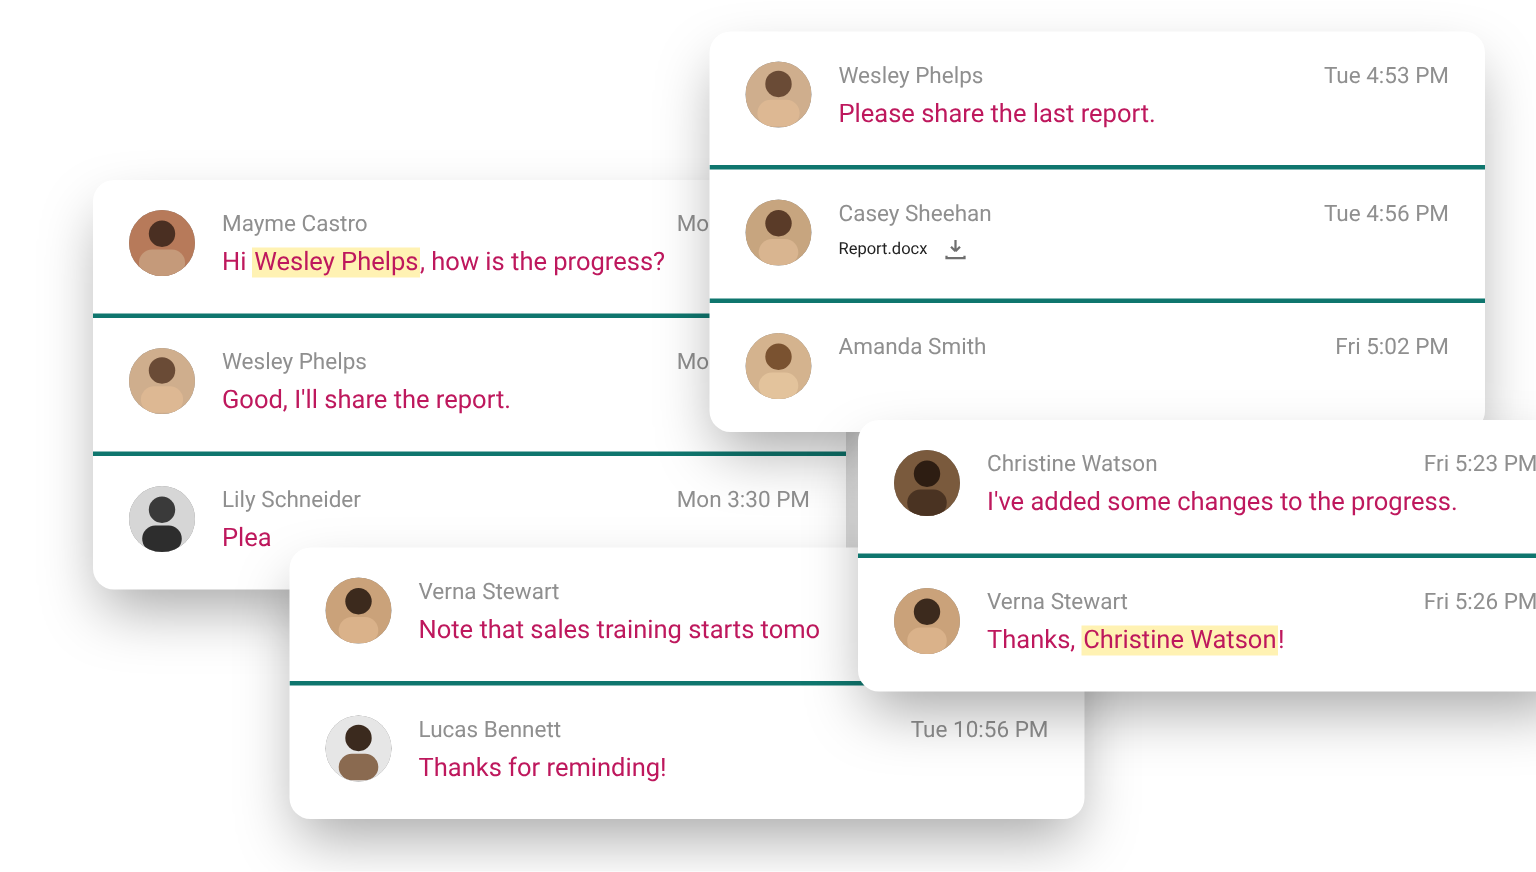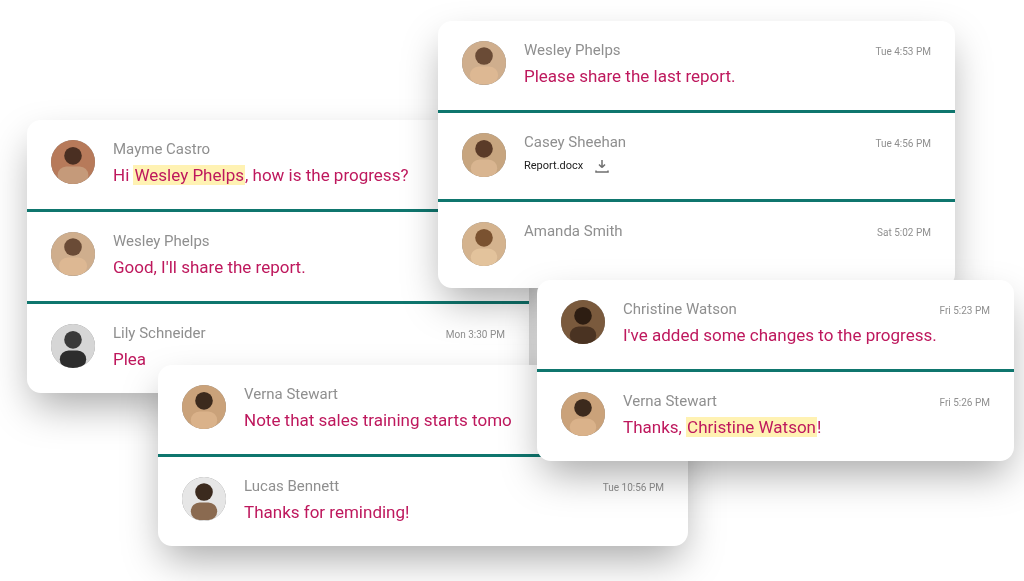--- a/index.html
+++ b/index.html
@@ -14,20 +14,21 @@
     position: relative;
     width: 1024px;
     height: 581px;
   }
   .card {
     position: absolute;
     background: #ffffff;
     border-radius: 14px;
     box-shadow: 0 18px 40px -6px rgba(0,0,0,0.35);
     overflow: hidden;
+    margin-left: 35px;
   }
   .msg {
     display: flex;
     align-items: flex-start;
     padding: 20px 24px 22px 24px;
     border-top: 3px solid #0f766e;
   }
   .msg:first-child { border-top: none; }
   .avatar {
     flex: 0 0 44px;
@@ -47,21 +48,21 @@
     justify-content: space-between;
     margin-bottom: 6px;
   }
   .name {
     color: #8f8f8f;
     font-size: 15px;
     font-weight: 400;
   }
   .time {
     color: #8f8f8f;
-    font-size: 10px;
+    font-size: 15px;
     font-weight: 400;
     white-space: nowrap;
   }
   .text {
     color: #be185d;
     font-size: 17px;
     line-height: 1.35;
     white-space: nowrap;
     overflow: hidden;
   }
@@ -203,21 +204,21 @@
       <div class="avatar">
           <svg viewBox="0 0 10 10">
             <rect width="10" height="10" fill="#d4b38e"></rect>
             <circle cx="5" cy="3.6" r="2" fill="#7a5230"></circle>
             <rect x="2" y="6" width="6" height="4" rx="2" fill="#e3c39c"></rect>
           </svg>
         </div>
       <div class="body">
         <div class="header">
           <span class="name">Amanda Smith</span>
-          <span class="time">Sat 5:02 PM</span>
+          <span class="time">Fri 5:02 PM</span>
         </div>
         <div class="text"></div>
       </div>
     </div>
   </div>
 
   <div class="card" id="card-c">
     <div class="msg">
       <div class="avatar">
           <svg viewBox="0 0 10 10">

